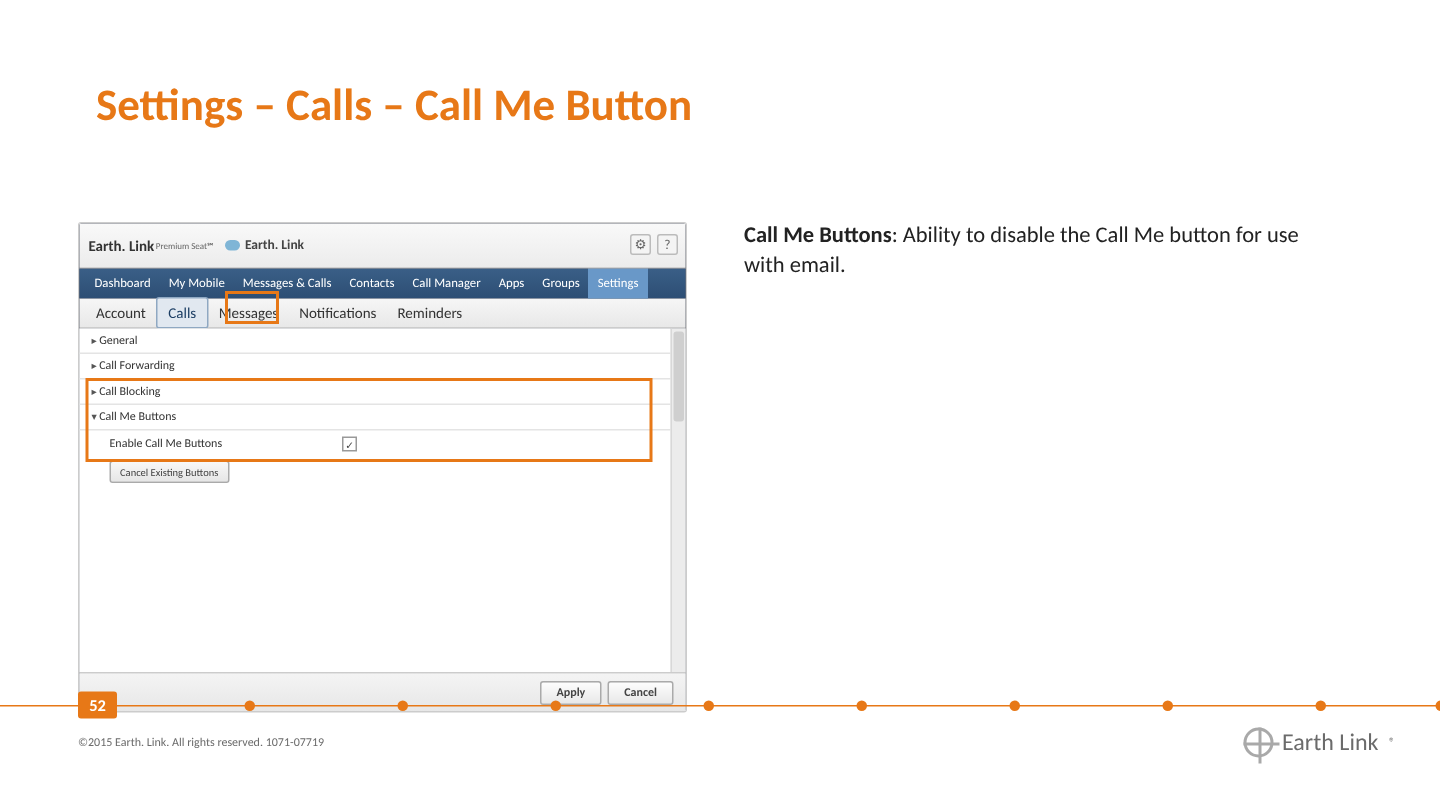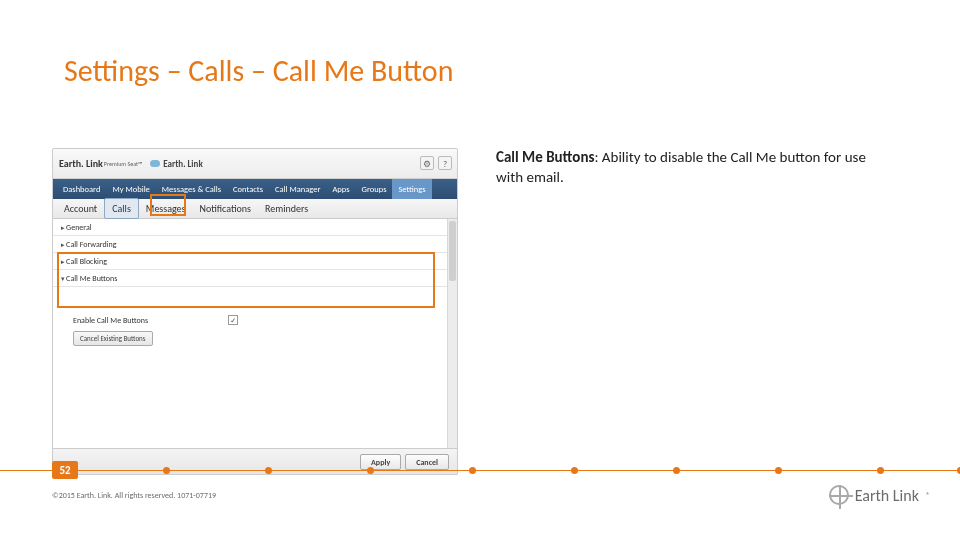--- a/index.html
+++ b/index.html
@@ -1,18 +1,18 @@
 <!DOCTYPE html>
 <html><head>
 <meta charset="utf-8">
 <style>
   * { box-sizing: border-box; margin: 0; padding: 0; }
   html, body { width: 960px; height: 540px; font-family: Calibri, Arial, sans-serif; background: #fff; overflow: hidden; }
   .slide { position: relative; width: 960px; height: 540px; }
-  .title { position: absolute; left: 64px; top: 52px; font-size: 30px; font-weight: 400; color: #e77817; }
+  .title { position: absolute; left: 64px; top: 52px; font-size: 30px; font-weight: 700; color: #e77817; }
   .desc { position: absolute; left: 496px; top: 148px; width: 400px; font-size: 15px; color: #222; line-height: 1.3; }
   .desc b { font-weight: 700; }
 
   
   .shot { position: absolute; left: 52px; top: 148px; width: 406px; height: 327px; background: #0f172a; border: 1px solid #ccc; border-radius: 2px; }
   .shot-header { height: 30px; background: linear-gradient(#f9f9f9,#ececec); border-bottom: 1px solid #d0d0d0; display:flex; align-items:center; padding: 0 6px; font-size: 10px; color:#333; position:relative; }
   .brand-main { font-weight: 600; }
   .brand-sup { font-size: 6px; vertical-align: super; }
   .brand-tag { font-size: 6px; color:#666; margin-left:1px;}
   .cloud { width:10px;height:7px;background:#7fb5d6;border-radius:4px;margin:0 3px 0 8px;display:inline-block;}
@@ -24,21 +24,21 @@
   .nav1 .active { background:#6998c8; }
   .nav2 { height:20px; background: linear-gradient(#f6f6f6,#e8e8e8); border-bottom:1px solid #ccc; display:flex; align-items:center; padding:0 4px; font-size:10px; color:#333; }
   .nav2 span { padding: 3px 7px; }
   .nav2 .active { background:#e1e8f0; border:1px solid #8fa8c2; border-radius:2px; color:#1b3d63; }
 
   .content { position: relative; height: calc(100% - 70px); background:#fff;}
   .content-inner { position:absolute; left:0; right:10px; top:0; bottom:26px; background:#fff;}
   .sect { font-size:8px; color:#333; padding:3px 8px; border-bottom:1px solid #e4e4e4; }
   .sect::before { content:"▸ "; font-size:7px; color:#555;}
   .sect.open::before { content:"▾ "; }
-  .sect-body { padding: 4px 20px 12px; font-size:8px; color:#333;margin-top:24px; }
+  .sect-body { padding: 4px 20px 12px; font-size:8px; color:#333; }
   .row-enable { display:flex; align-items:center; gap:80px; }
   .chk { width:10px; height:10px; border:1px solid #999; display:inline-flex; align-items:center; justify-content:center; font-size:7px; color:#444; background:#fff;}
   .btn-sm { display:inline-block; margin-top:6px; padding:2px 6px; font-size:7px; border:1px solid #aaa; background:linear-gradient(#f8f8f8,#e6e6e6); border-radius:2px; color:#444; }
 
   .scroll { position:absolute; right:0; top:0; bottom:26px; width:10px; background:#ececec; border-left:1px solid #d8d8d8;}
   .scroll-thumb { position:absolute; left:1px; right:1px; top:2px; height:60px; background:#cfcfcf; border-radius:2px;}
 
   .shot-footer { position:absolute; left:0; right:0; bottom:0; height:26px; background:linear-gradient(#f4f4f4,#e7e7e7); border-top:1px solid #ccc; display:flex; align-items:center; justify-content:flex-end; padding:0 8px; gap:4px;}
   .btn-ft { padding:2px 10px; font-size:8px; border:1px solid #aaa; background:linear-gradient(#fdfdfd,#e8e8e8); border-radius:2px; color:#444;font-weight:bold;}
 

